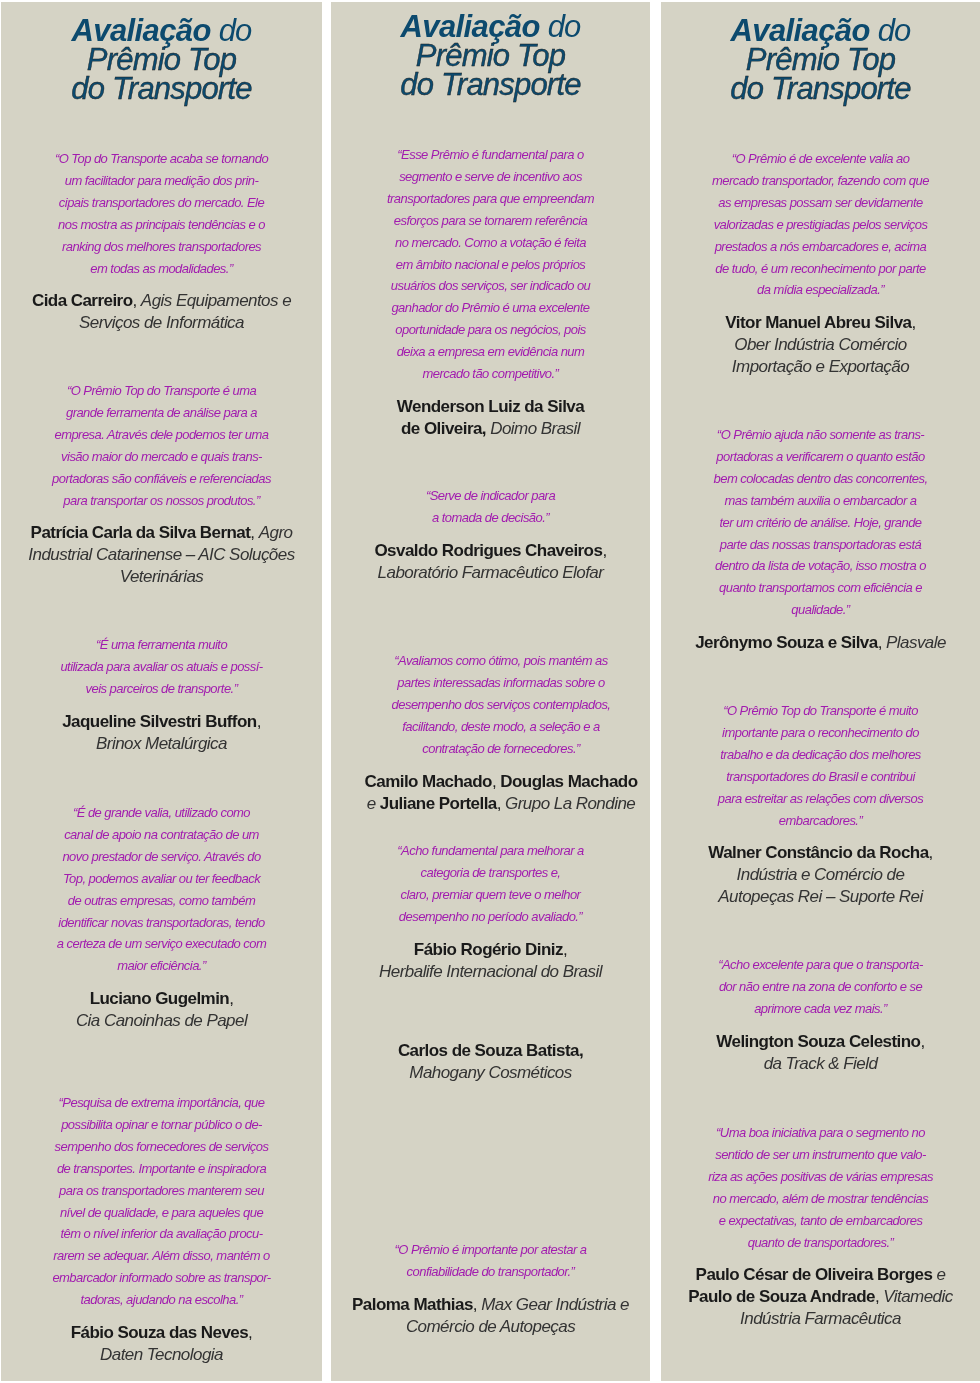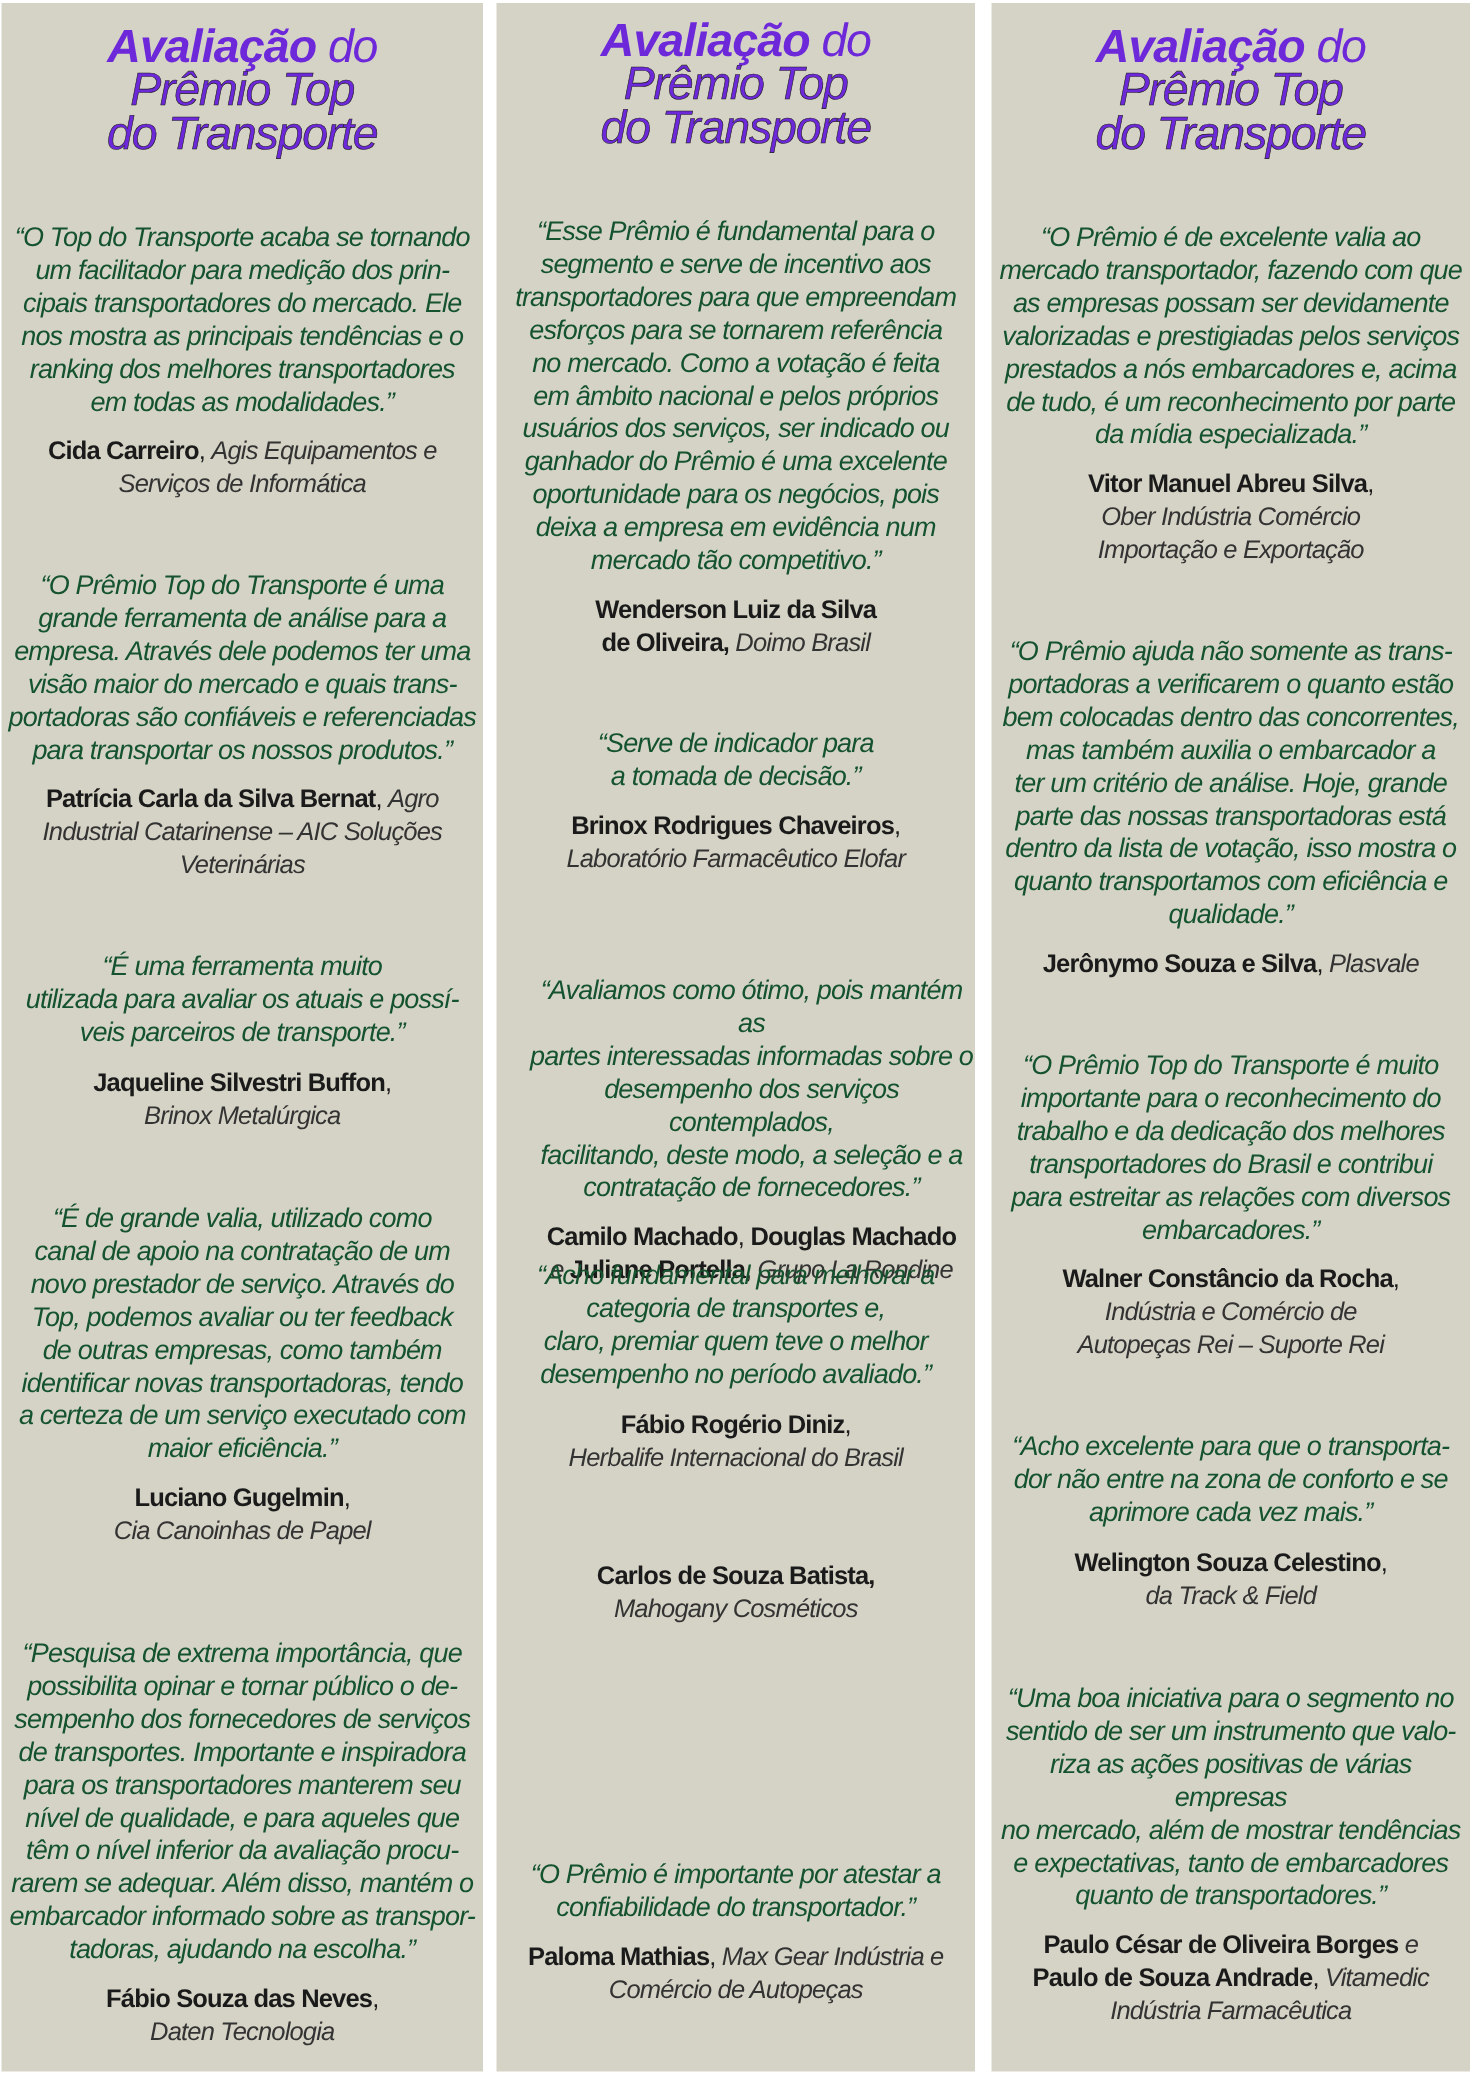--- a/index.html
+++ b/index.html
@@ -30,43 +30,43 @@
     .col-1 { left: 1px;   width: 321px; }
     .col-2 { left: 331px; width: 319px; }
     .col-3 { left: 661px; width: 319px; }
 
     .title {
       position: absolute;
       left: 0; right: 0;
       font-family: "Liberation Sans", sans-serif;
       font-style: italic;
       font-weight: bold;
-      color: #6d28d9;
+      color: #0c4a6e;
       font-size: 31px;
       line-height: 29px;
       letter-spacing: -0.8px;
       text-align: center;
     }
     .title .t1 { display: block; }
     .title .t1 .heavy { font-weight: 900; letter-spacing: -0.6px; }
     .title .t1 .light { font-weight: normal; }
     .title .t2, .title .t3 { display: block; font-weight: normal; -webkit-text-stroke: 0.4px #1b1b1b; }
 
     .entry {
       position: absolute;
       left: 0; right: 0;
       text-align: center;
     }
     .quote {
       font-style: italic;
       font-weight: normal;
-      font-size: 18px;
+      font-size: 13px;
       line-height: 21.9px;
       letter-spacing: -0.55px;
-      color: #14532d;
+      color: #a21caf;
       white-space: pre-line;
     }
     .author {
       margin-top: 11px;
       font-size: 17px;
       line-height: 22px;
       letter-spacing: -0.55px;
       color: #1c1c1c;
       white-space: pre-line;
     }
@@ -166,21 +166,21 @@
 oportunidade para os negócios, pois
 deixa a empresa em evidência num
 mercado tão competitivo.”</p>
       <p class="author"><span class="name">Wenderson Luiz da Silva
 de Oliveira,</span><span class="sep"> </span><span class="company">Doimo Brasil</span></p>
     </div>
 
     <div class="entry" style="top:483px;">
       <p class="quote">“Serve de indicador para
 a tomada de decisão.”</p>
-      <p class="author"><span class="name">Brinox Rodrigues Chaveiros</span><span class="sep">,
+      <p class="author"><span class="name">Osvaldo Rodrigues Chaveiros</span><span class="sep">,
 </span><span class="company">Laboratório Farmacêutico Elofar</span></p>
     </div>
 
     <div class="entry" style="top:648px;padding-left:21px;">
       <p class="quote">“Avaliamos como ótimo, pois mantém as
 partes interessadas informadas sobre o
 desempenho dos serviços contemplados,
 facilitando, deste modo, a seleção e a
 contratação de fornecedores.”</p>
       <p class="author"><span class="name">Camilo Machado</span><span class="sep">, </span><span class="name">Douglas Machado</span><span class="conj">

